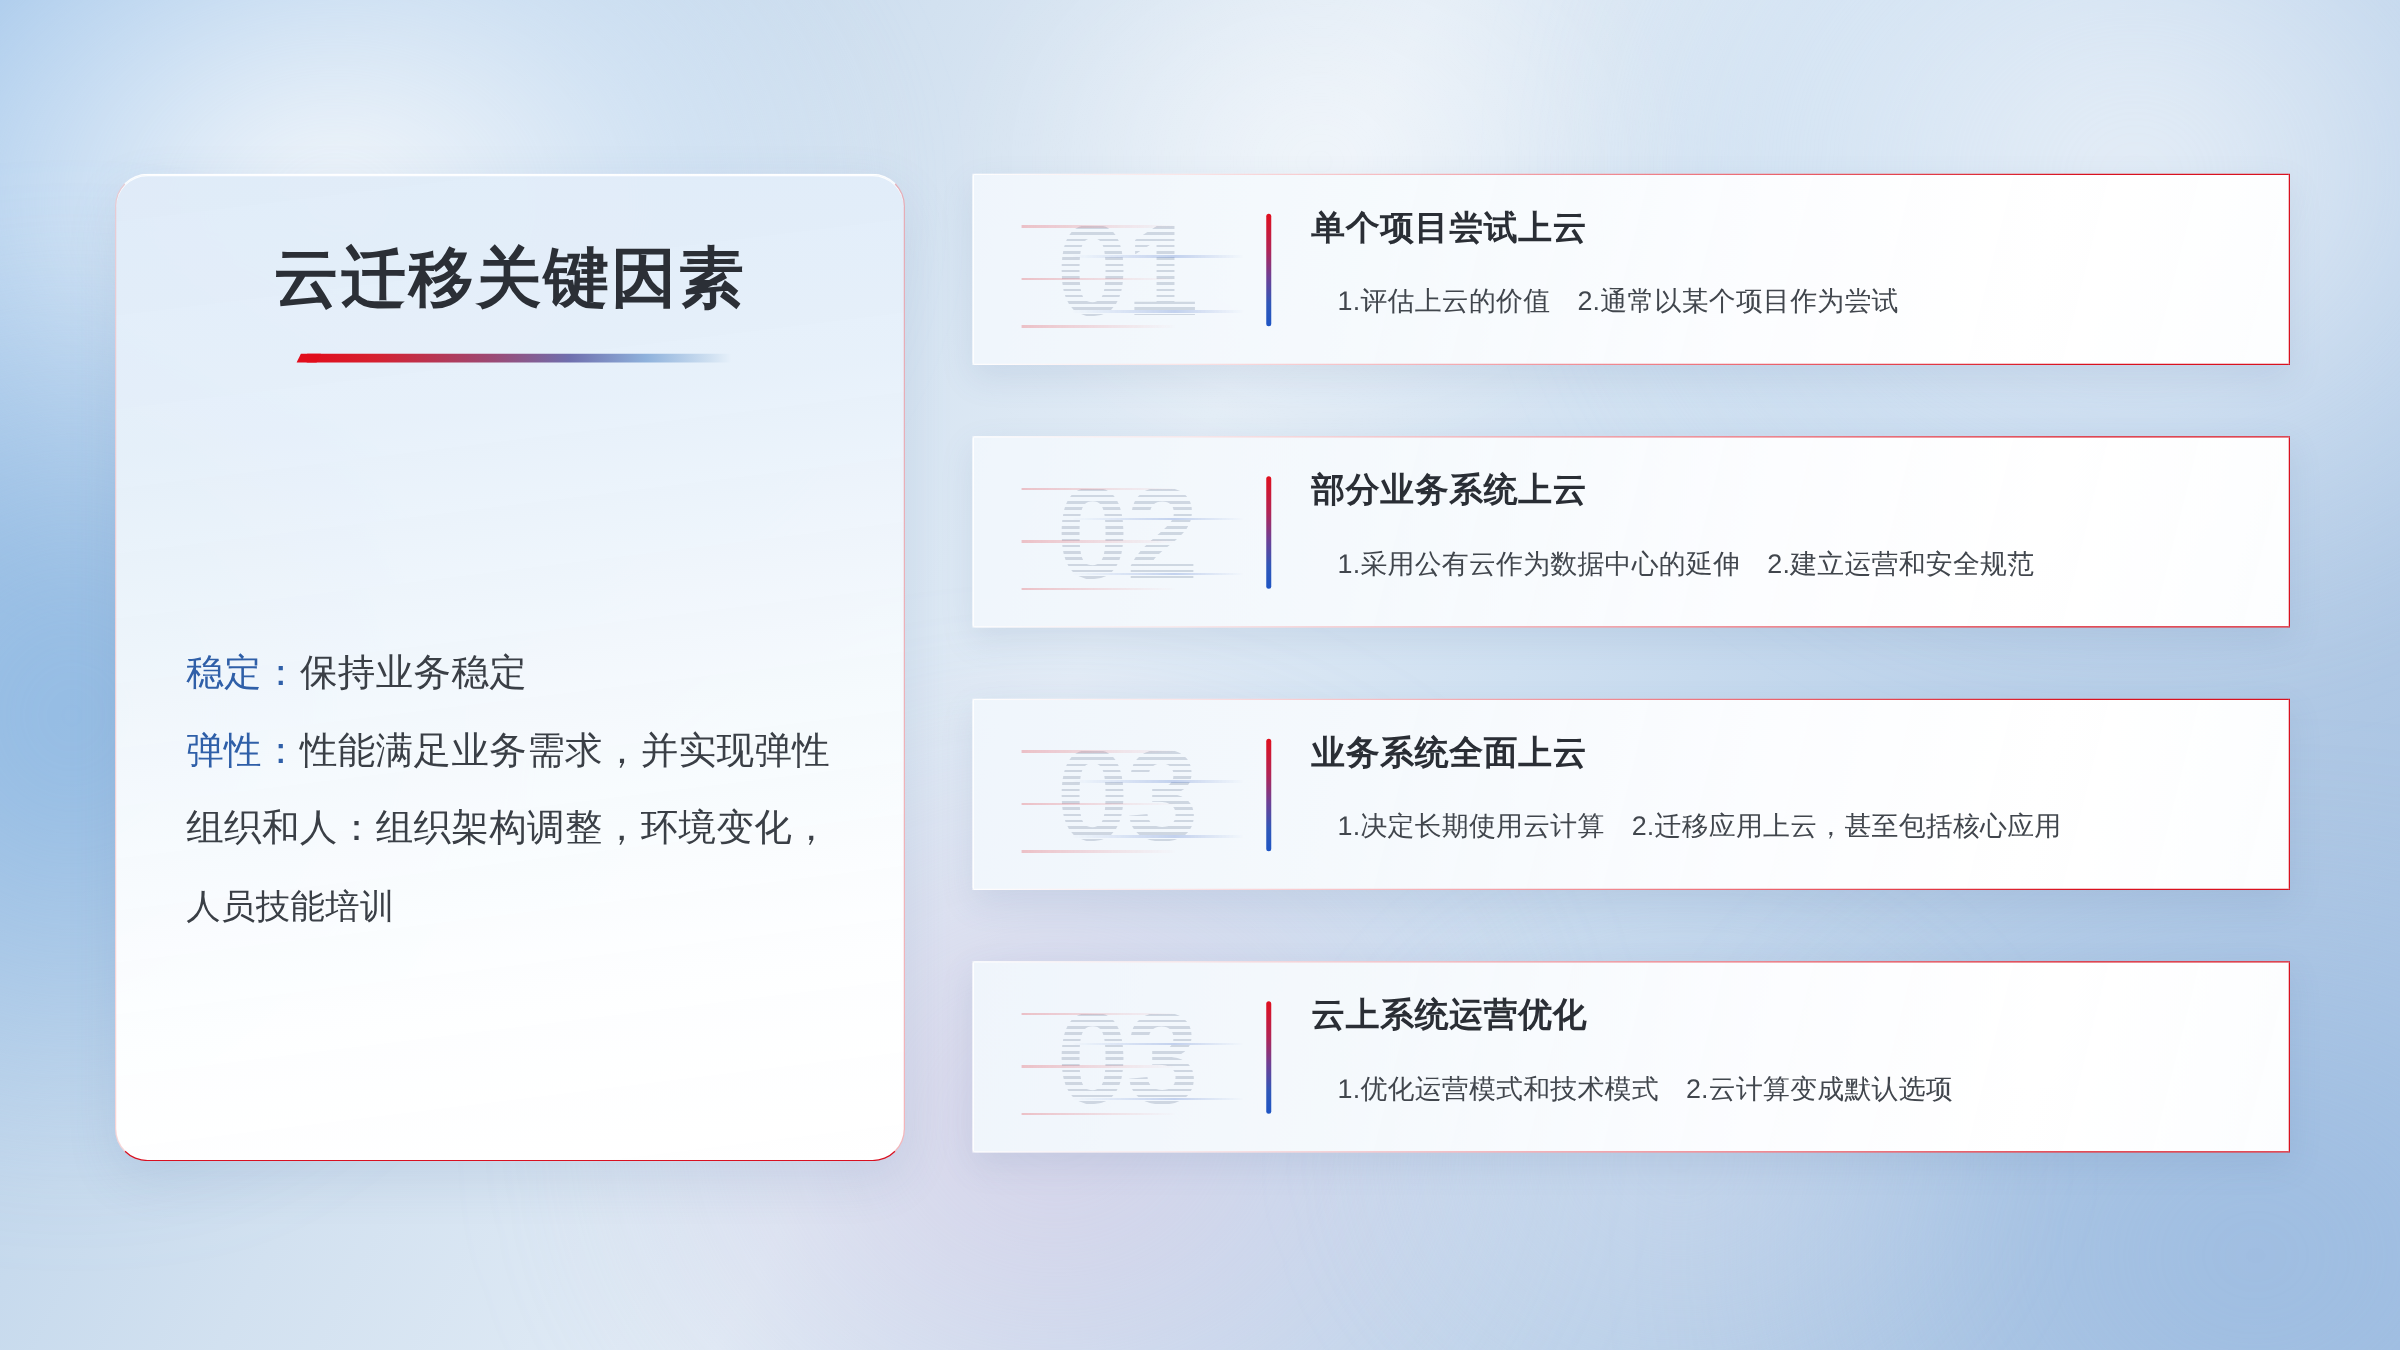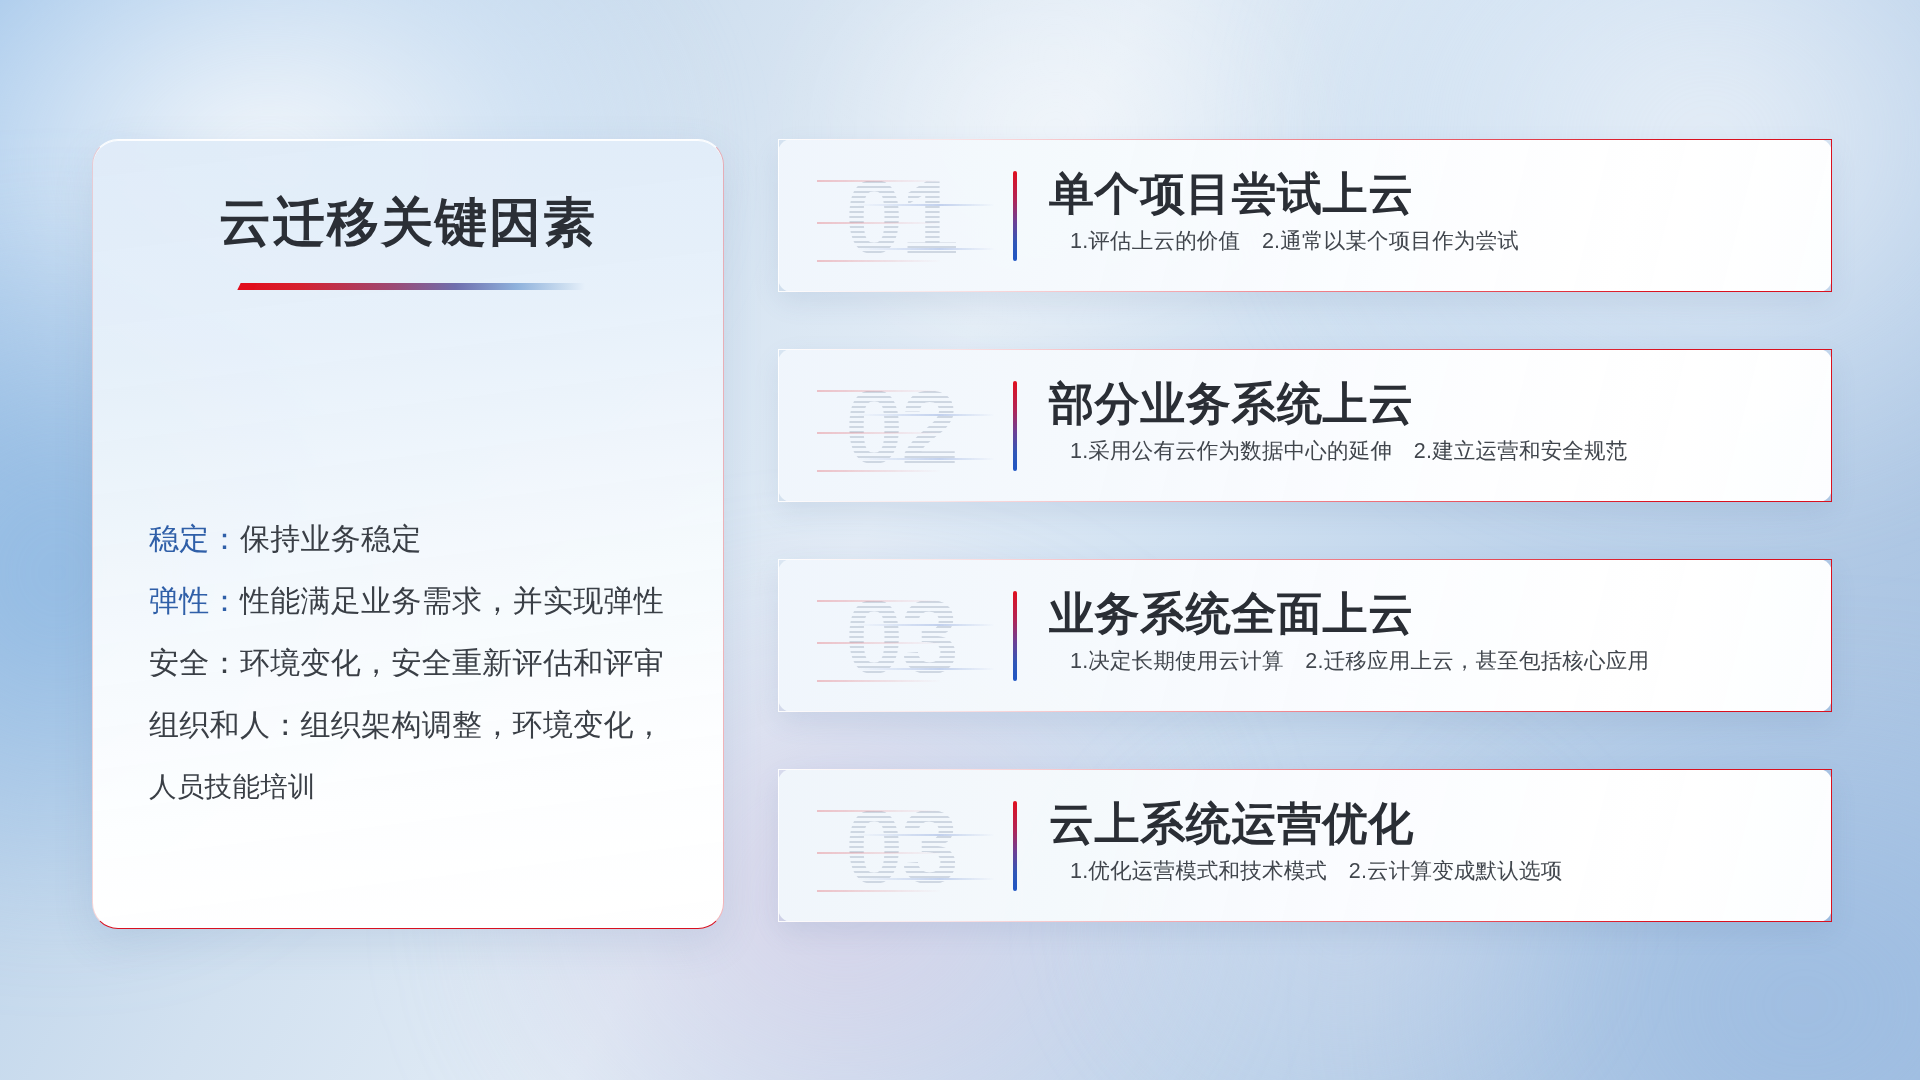--- a/index.html
+++ b/index.html
@@ -114,21 +114,21 @@
   .factor-row .k{ color:#2f5fa8; }
   .factor-row .k.plain{ color:#3a3f46; }
   .factor-cont{
     font-size:27.5px; line-height:62px; color:#3a3f46; letter-spacing:.3px;
   }
 
   
   .step-card{
     position:absolute;
     left:778px; width:1054px; height:153px;
-    border-radius:14px;
+    border-radius:3px;
     border:1.4px solid;
     border-image:linear-gradient(92deg,
         rgba(255,255,255,.95) 0%,
         rgba(250,228,230,.95) 16%,
         rgba(244,176,182,.95) 34%,
         rgba(236,104,114,.97) 58%,
         #d9111f 84%,
         #d9111f 100%) 1;
     background:
       linear-gradient(104deg,
@@ -196,21 +196,21 @@
   }
 
   .card-divider{
     position:absolute; left:234px; top:31px;
     width:3.6px; height:90px;
     background:linear-gradient(180deg,#e00f1e 0%, #b22455 32%, #6e3f94 56%, #2f57b8 80%, #1e55c4 100%);
     border-radius:2px;
   }
   .card-title{
     position:absolute; left:270px; top:24px;
-    font-size:45px; font-weight:700; color:#2a2e35;
+    font-size:27px; font-weight:700; color:#2a2e35;
     letter-spacing:.6px; white-space:nowrap;
   }
   .card-sub{
     position:absolute; left:270px; top:86px;
     font-size:21.5px; color:#41464d; letter-spacing:.2px; white-space:nowrap;margin-left:21px;
   }
 </style>
 </head>
 <body>
 
@@ -234,23 +234,20 @@
     <div id="factor-list">
 
       <div class="factor-row">
         <span class="k">稳定：</span><span class="v">保持业务稳定</span>
       </div>
 
       <div class="factor-row">
         <span class="k">弹性：</span><span class="v">性能满足业务需求，并实现弹性</span>
       </div>
 
-      <div class="factor-row">
-        <span class="k plain">安全：</span><span class="v">环境变化，安全重新评估和评审</span>
-      </div>
 
 
       <div class="factor-row">
         <span class="k plain">组织和人：</span><span class="v">组织架构调整，环境变化，</span>
       </div>
 
       <div class="factor-cont">人员技能培训</div>
     </div>
   </section>
 

